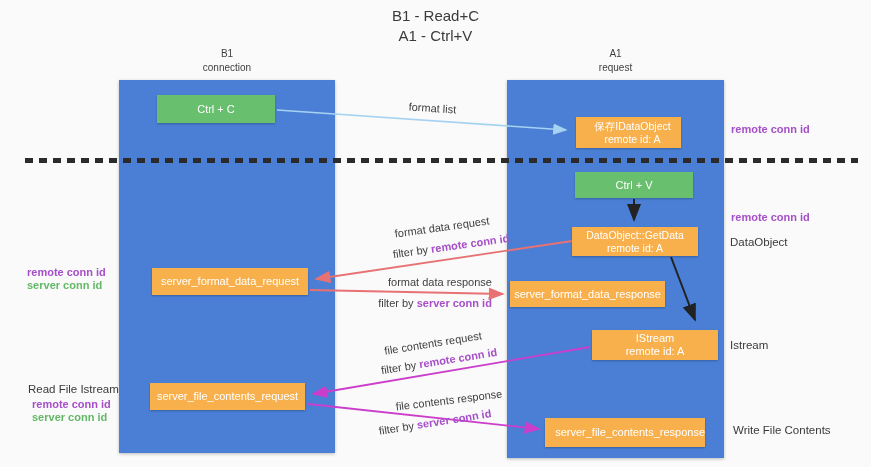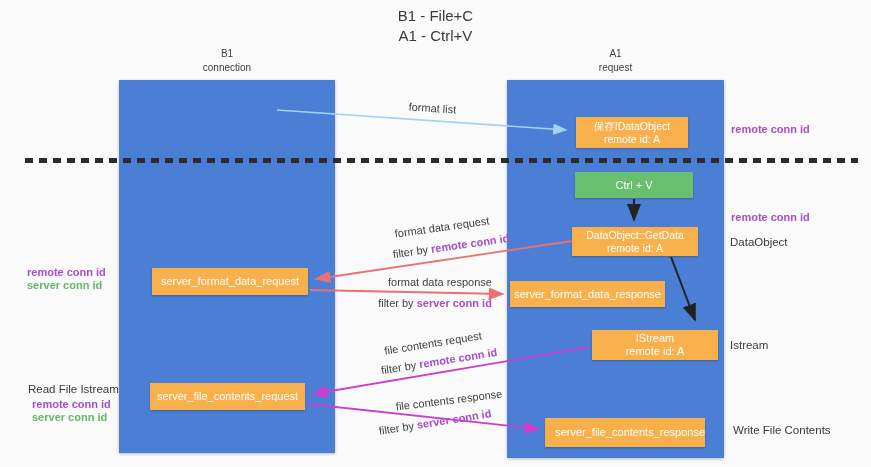--- a/index.html
+++ b/index.html
@@ -32,21 +32,21 @@
   .greentxt{color:var(--green-text,#62b966);font-weight:bold;}
   .edge-label{font-size:11px;white-space:nowrap;text-align:center;color:#3f3f3f;}
   svg{position:absolute;left:0;top:0;pointer-events:none;}
 </style>
 </head>
 <body>
 
 <div id="stage">
 
   <div id="title" class="abs">
-    <div>B1 - File+C</div>
+    <div>B1 - Read+C</div>
     <div>A1 - Ctrl+V</div>
   </div>
 
   <div class="abs lane-header" style="left:119px;width:216px;">
     <div>B1</div>
     <div>connection</div>
   </div>
   <div class="abs lane-header" style="left:507px;width:217px;">
     <div>A1</div>
     <div>request</div>
@@ -74,22 +74,25 @@
     </defs>
     <line x1="277" y1="110" x2="566" y2="130" style="stroke:var(--blue-arrow,#a5d2f0)" stroke-width="1.6" marker-end="url(#mBlue)"></line>
     <line x1="634" y1="199" x2="634" y2="220" stroke="#222" stroke-width="2" marker-end="url(#mBlack)"></line>
     <line x1="671" y1="257" x2="695" y2="320" stroke="#222" stroke-width="2" marker-end="url(#mBlack)"></line>
     <line x1="572" y1="241" x2="316" y2="279" style="stroke:var(--red-arrow,#e87173)" stroke-width="1.8" marker-end="url(#mRed)"></line>
     <line x1="310" y1="290" x2="503" y2="294" style="stroke:var(--red-arrow,#e87173)" stroke-width="1.8" marker-end="url(#mRed)"></line>
     <line x1="590" y1="347" x2="313" y2="394" style="stroke:var(--magenta-arrow,#cb3ecb)" stroke-width="1.8" marker-end="url(#mMag)"></line>
     <line x1="308" y1="404" x2="539" y2="429" style="stroke:var(--magenta-arrow,#cb3ecb)" stroke-width="1.8" marker-end="url(#mMag)"></line>
   </svg>
 
+  <div class="abs node green" style="left:157px;top:95px;width:118px;height:28px;">
+    <span>Ctrl + C</span>
+  </div>
 
-  <div class="abs node orange" style="left:576px;top:117px;width:112px;height:31px;font-size:10.5px;">
+  <div class="abs node orange" style="left:576px;top:117px;width:97px;height:31px;font-size:10.5px;padding-left:8px;">
     <span>保存IDataObject</span>
     <span>remote id: A</span>
   </div>
 
   <div class="abs node green" style="left:575px;top:172px;width:118px;height:26px;">
     <span>Ctrl + V</span>
   </div>
 
   <div class="abs node orange" style="left:572px;top:227px;width:126px;height:29px;font-size:10.5px;">
     <span>DataObject::GetData</span>

